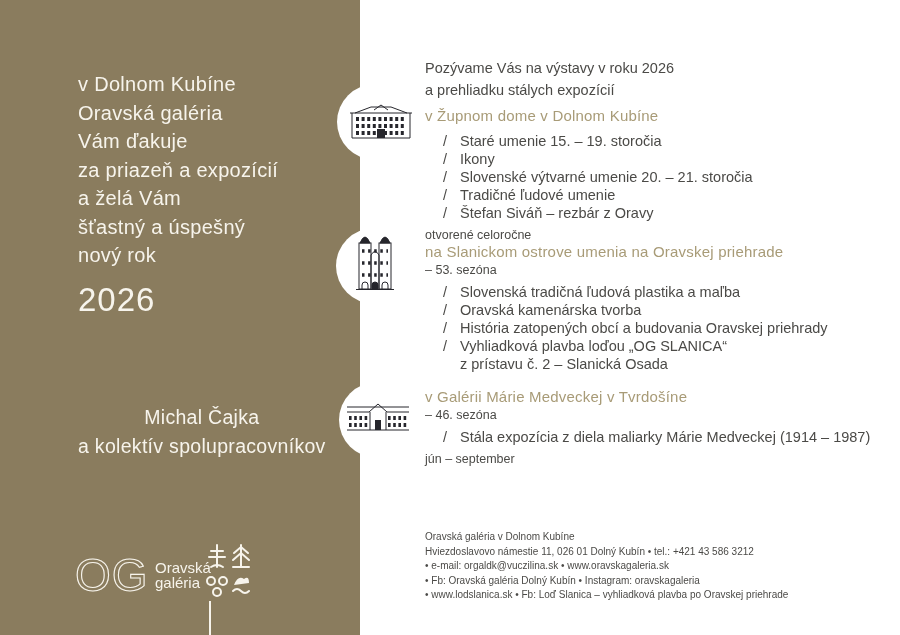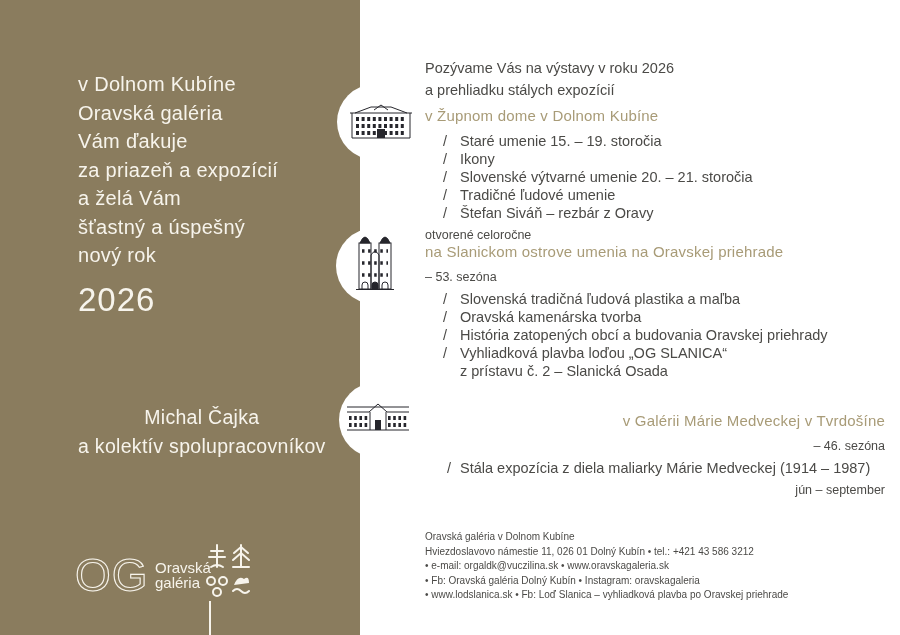--- a/index.html
+++ b/index.html
@@ -33,24 +33,24 @@
   .c1{left:337px;top:84px;}
   .c2{left:336px;top:228px;}
   .c3{left:339px;top:382px;}
   .bicon{position:absolute;}
   .i1{left:349px;top:102px;}
   .i2{left:354px;top:234px;}
   .i3{left:345px;top:401px;}
   
   .intro{position:absolute;left:425px;top:58px;font-size:14.5px;line-height:21.5px;}
   .sec{position:absolute;left:425px;width:460px;}
-  .sec1{top:104px;} .sec2{top:240px;} .sec3{top:409px;text-align:right;}
+  .sec1{top:104px;} .sec2{top:240px;} .sec3{top:385px;}
   .heading{margin:0;font-size:15px;font-weight:400;line-height:23px;
            color:var(--heading);letter-spacing:0.2px;}
-  .season{font-size:12.5px;margin-top:7px;line-height:15px;}
+  .season{font-size:12.5px;line-height:15px;}
   .items{margin:5px 0 0;padding:0 0 0 18px;list-style:none;}
   .item{display:flex;font-size:14.5px;line-height:18px;}
   .slash{flex:0 0 8px;width:8px;margin-right:9px;}
   .note{font-size:12.5px;margin-top:6px;line-height:15px;}
   .contact{position:absolute;left:425px;top:530px;font-size:10px;line-height:14.6px;}
 </style>
 </head>
 <body>
 
 <div class="card">

